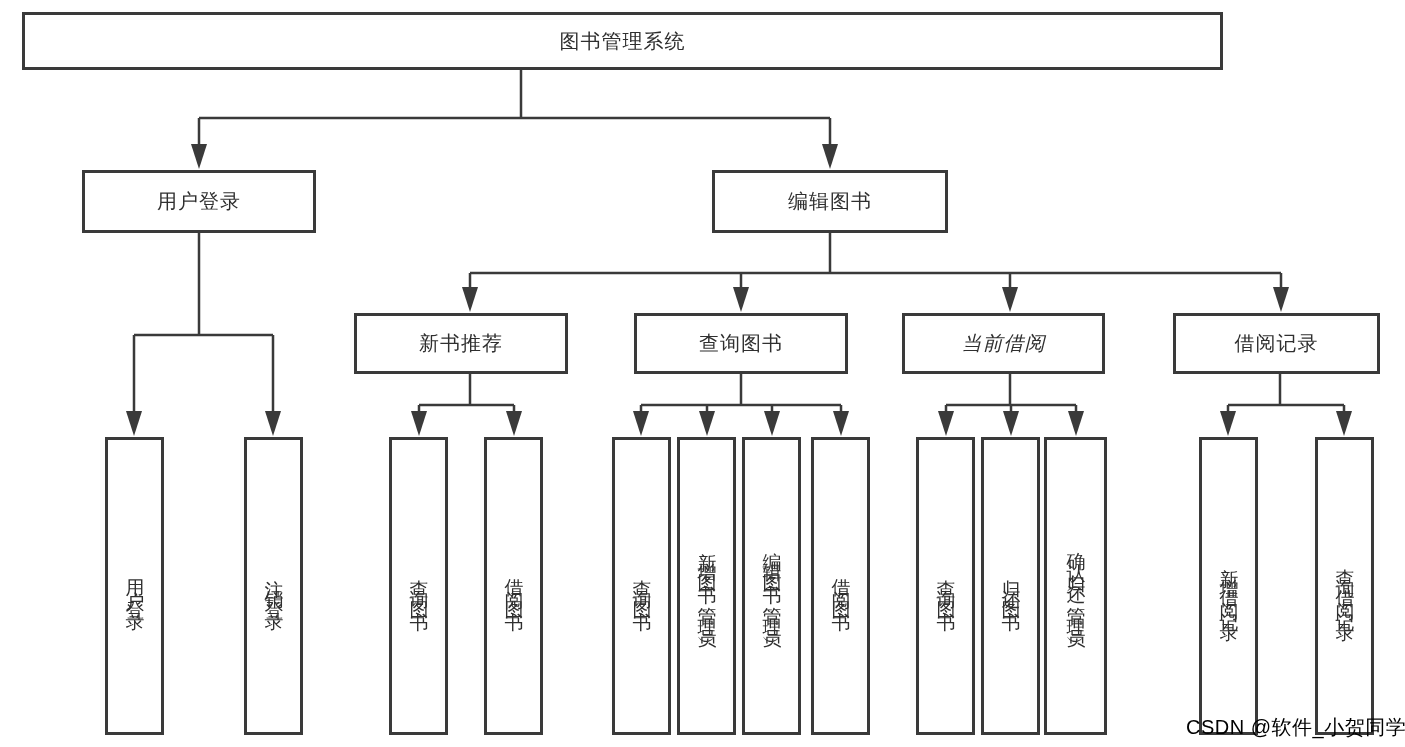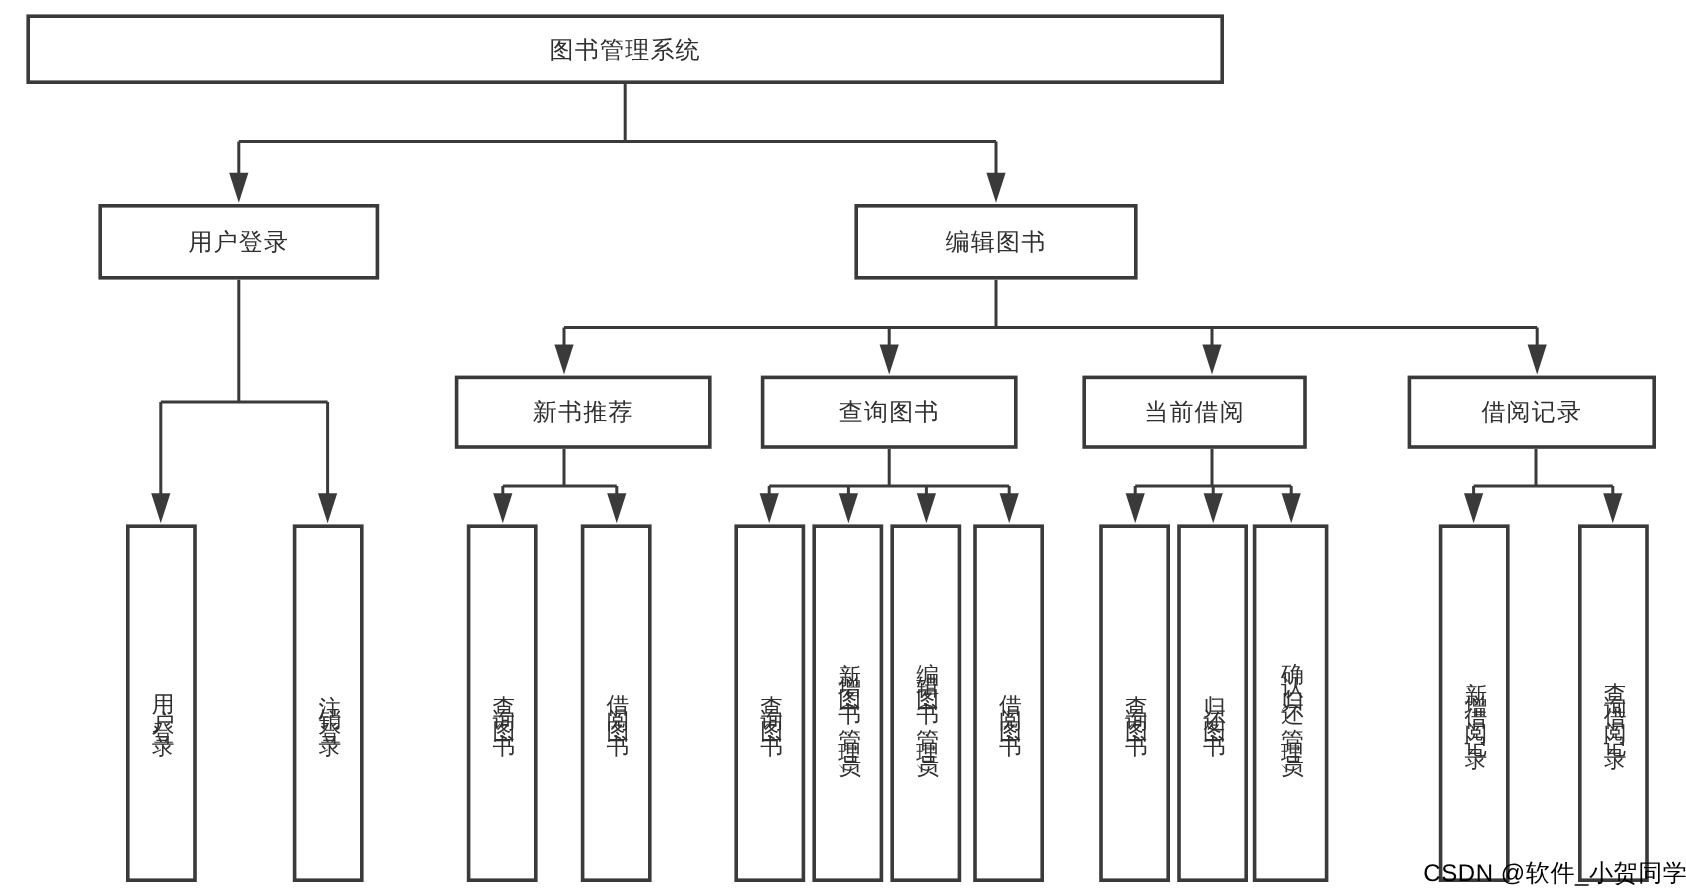--- a/index.html
+++ b/index.html
@@ -22,26 +22,26 @@
     display:flex;
     align-items:center;
     justify-content:center;
     color:#2f2f2f;
   }
   .h-label {
     font-size:20px;
     letter-spacing:1px;
     white-space:nowrap;
   }
-  .root  { left:22px;  top:12px;  width:998px; height:58px; }
+  .root  { left:22px;  top:12px;  width:1201px; height:58px; }
   .lv2-a { left:82px;  top:170px; width:234px; height:63px; }
   .lv2-b { left:712px; top:170px; width:236px; height:63px; }
-  .lv3-a { left:379px; top:313px; width:214px; height:61px; }
+  .lv3-a { left:354px; top:313px; width:214px; height:61px; }
   .lv3-b { left:634px; top:313px; width:214px; height:61px; }
-  .lv3-c { left:902px; top:313px; width:187px; height:61px; }
+  .lv3-c { left:902px; top:313px; width:203px; height:61px;font-style:italic; }
   .lv3-d { left:1173px;top:313px; width:207px; height:61px; }
   .leaf  { top:437px; width:59px; height:298px; }
   .vtext {
     writing-mode:vertical-lr;
     text-orientation:mixed;
     font-size:19px;
     line-height:1.1;
     letter-spacing:11px;
     color:#2f2f2f;
   }

